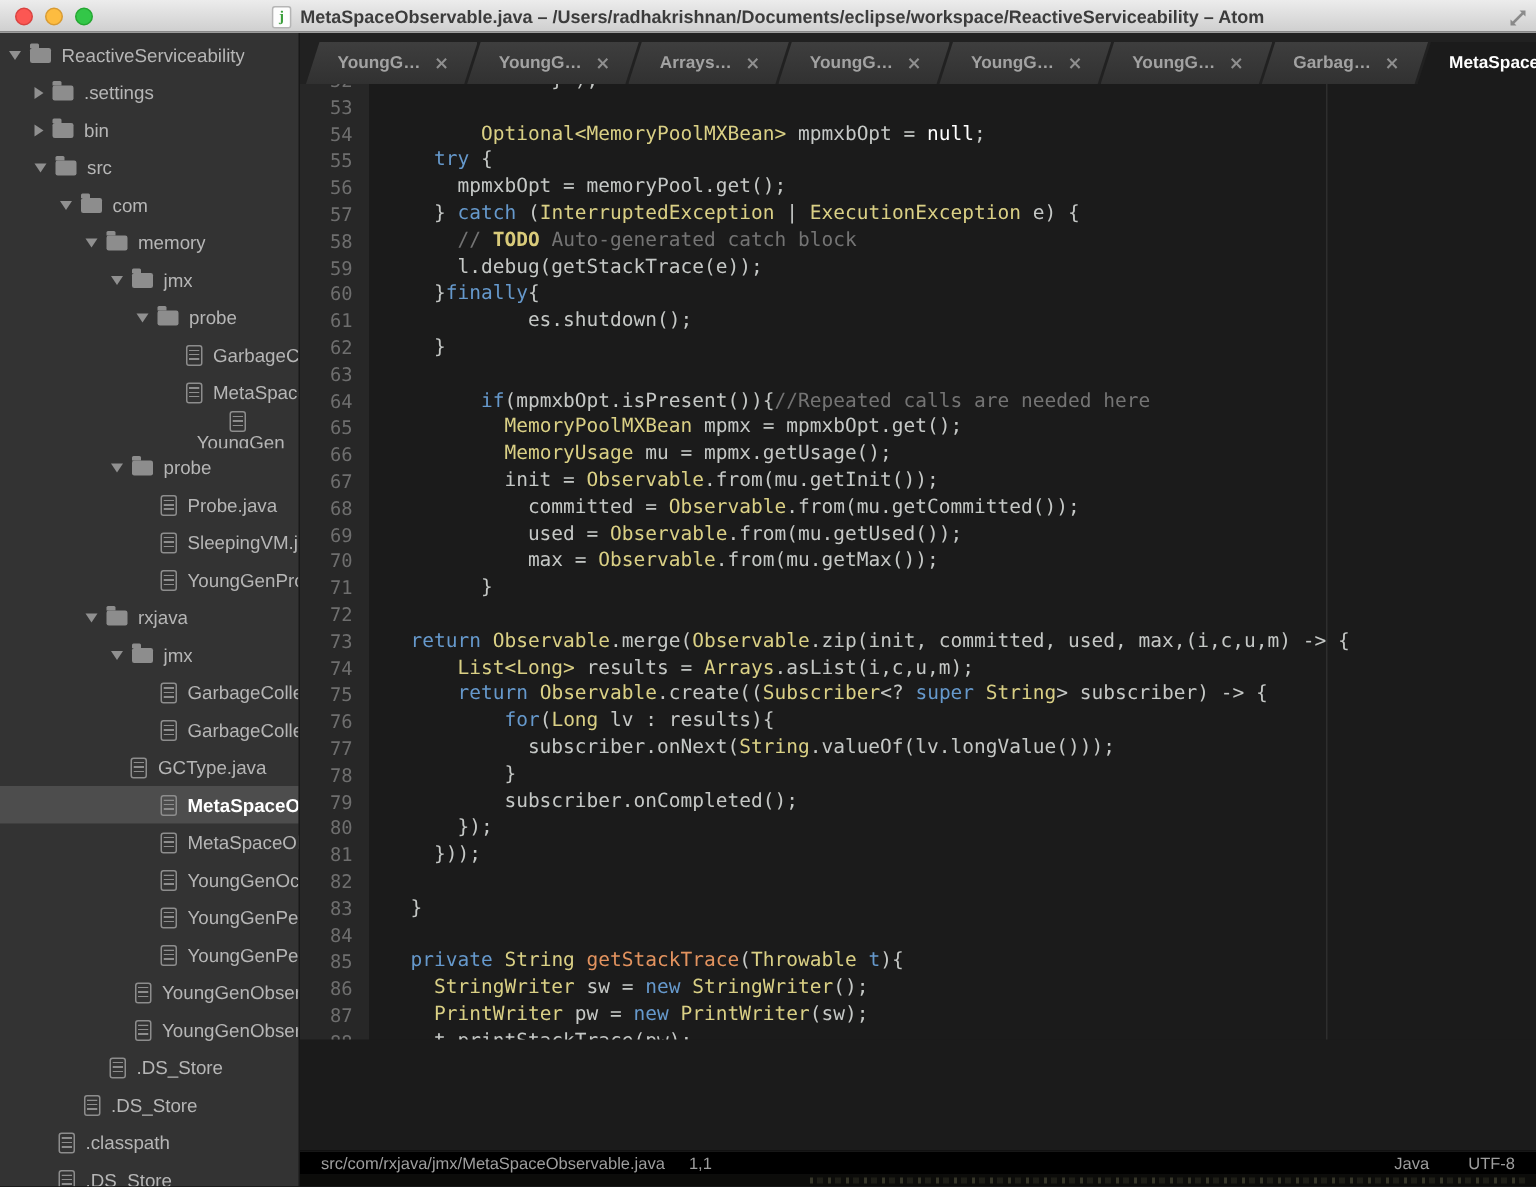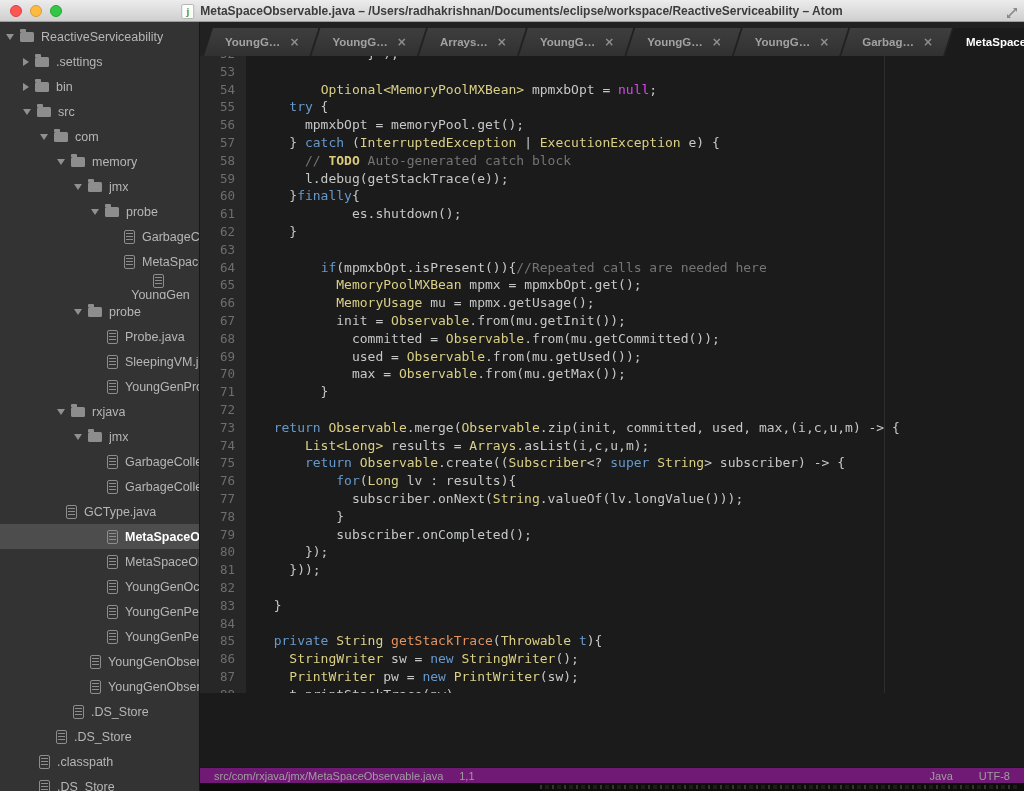--- a/index.html
+++ b/index.html
@@ -63,26 +63,26 @@
     font:12.5px "DejaVu Sans Mono", monospace; }
   .code-pane { position:absolute; left:46px; top:-10px; right:0; padding-left:12px; }
   .code-line { height:17.8px; line-height:17.8px; white-space:pre;
     font:13px "DejaVu Sans Mono", monospace; color:#c5c8c6; }
   .wrap-guide { position:absolute; left:684px; top:0; width:1px; height:711px; background:#2e2e2e; }
 
   .tok-plain   { color:#c5c8c6; }
   .tok-kw      { color:#6699cc; }
   .tok-type    { color:#dad085; }
   .tok-fn      { color:#e3935f; }
-  .tok-const   { color:#d946ef; }
+  .tok-const   { color:#ffffff; }
   .tok-comment { color:#747474; }
   .tok-todo    { color:#d9cb7a; font-weight:bold; }
 
   
-  .statusbar { position:absolute; left:0; top:745px; width:824px; height:16px; background:#701a75;
+  .statusbar { position:absolute; left:0; top:745px; width:824px; height:16px; background:#000000;
     border-top:1px solid #171717; display:flex; align-items:center;
     font:11px "Liberation Sans", sans-serif; color:#9e9e9e; padding:0 14px; }
   .statusbar .left { display:flex; gap:16px; }
   .statusbar .right { margin-left:auto; display:flex; gap:26px; }
 
   
   .bottomstrip { position:absolute; left:0; top:761px; width:824px; height:8px; background:#0c0c0a; overflow:hidden; }
   .bottomstrip .noise { position:absolute; left:340px; top:2px; right:4px; height:4px;
     background:repeating-linear-gradient(90deg, rgba(150,150,110,.30) 0 2px, transparent 2px 5px,
       rgba(110,110,80,.18) 5px 9px, transparent 9px 12px); }
@@ -191,21 +191,21 @@
           <span class="tree-label">jmx</span>
         </div>
         <div class="tree-row" style="padding-left: 105px;">
           <span class="icon-file"></span>
           <span class="tree-label">GarbageColle</span>
         </div>
         <div class="tree-row" style="padding-left: 105px;">
           <span class="icon-file"></span>
           <span class="tree-label">GarbageColle</span>
         </div>
-        <div class="tree-row" style="padding-left: 64px;">
+        <div class="tree-row" style="padding-left: 64px; justify-content: center;">
           <span class="icon-file"></span>
           <span class="tree-label">GCType.java</span>
         </div>
         <div class="tree-row selected" style="padding-left: 105px;">
           <span class="icon-file"></span>
           <span class="tree-label">MetaSpaceOb</span>
         </div>
         <div class="tree-row" style="padding-left: 105px;">
           <span class="icon-file"></span>
           <span class="tree-label">MetaSpaceOb</span>

